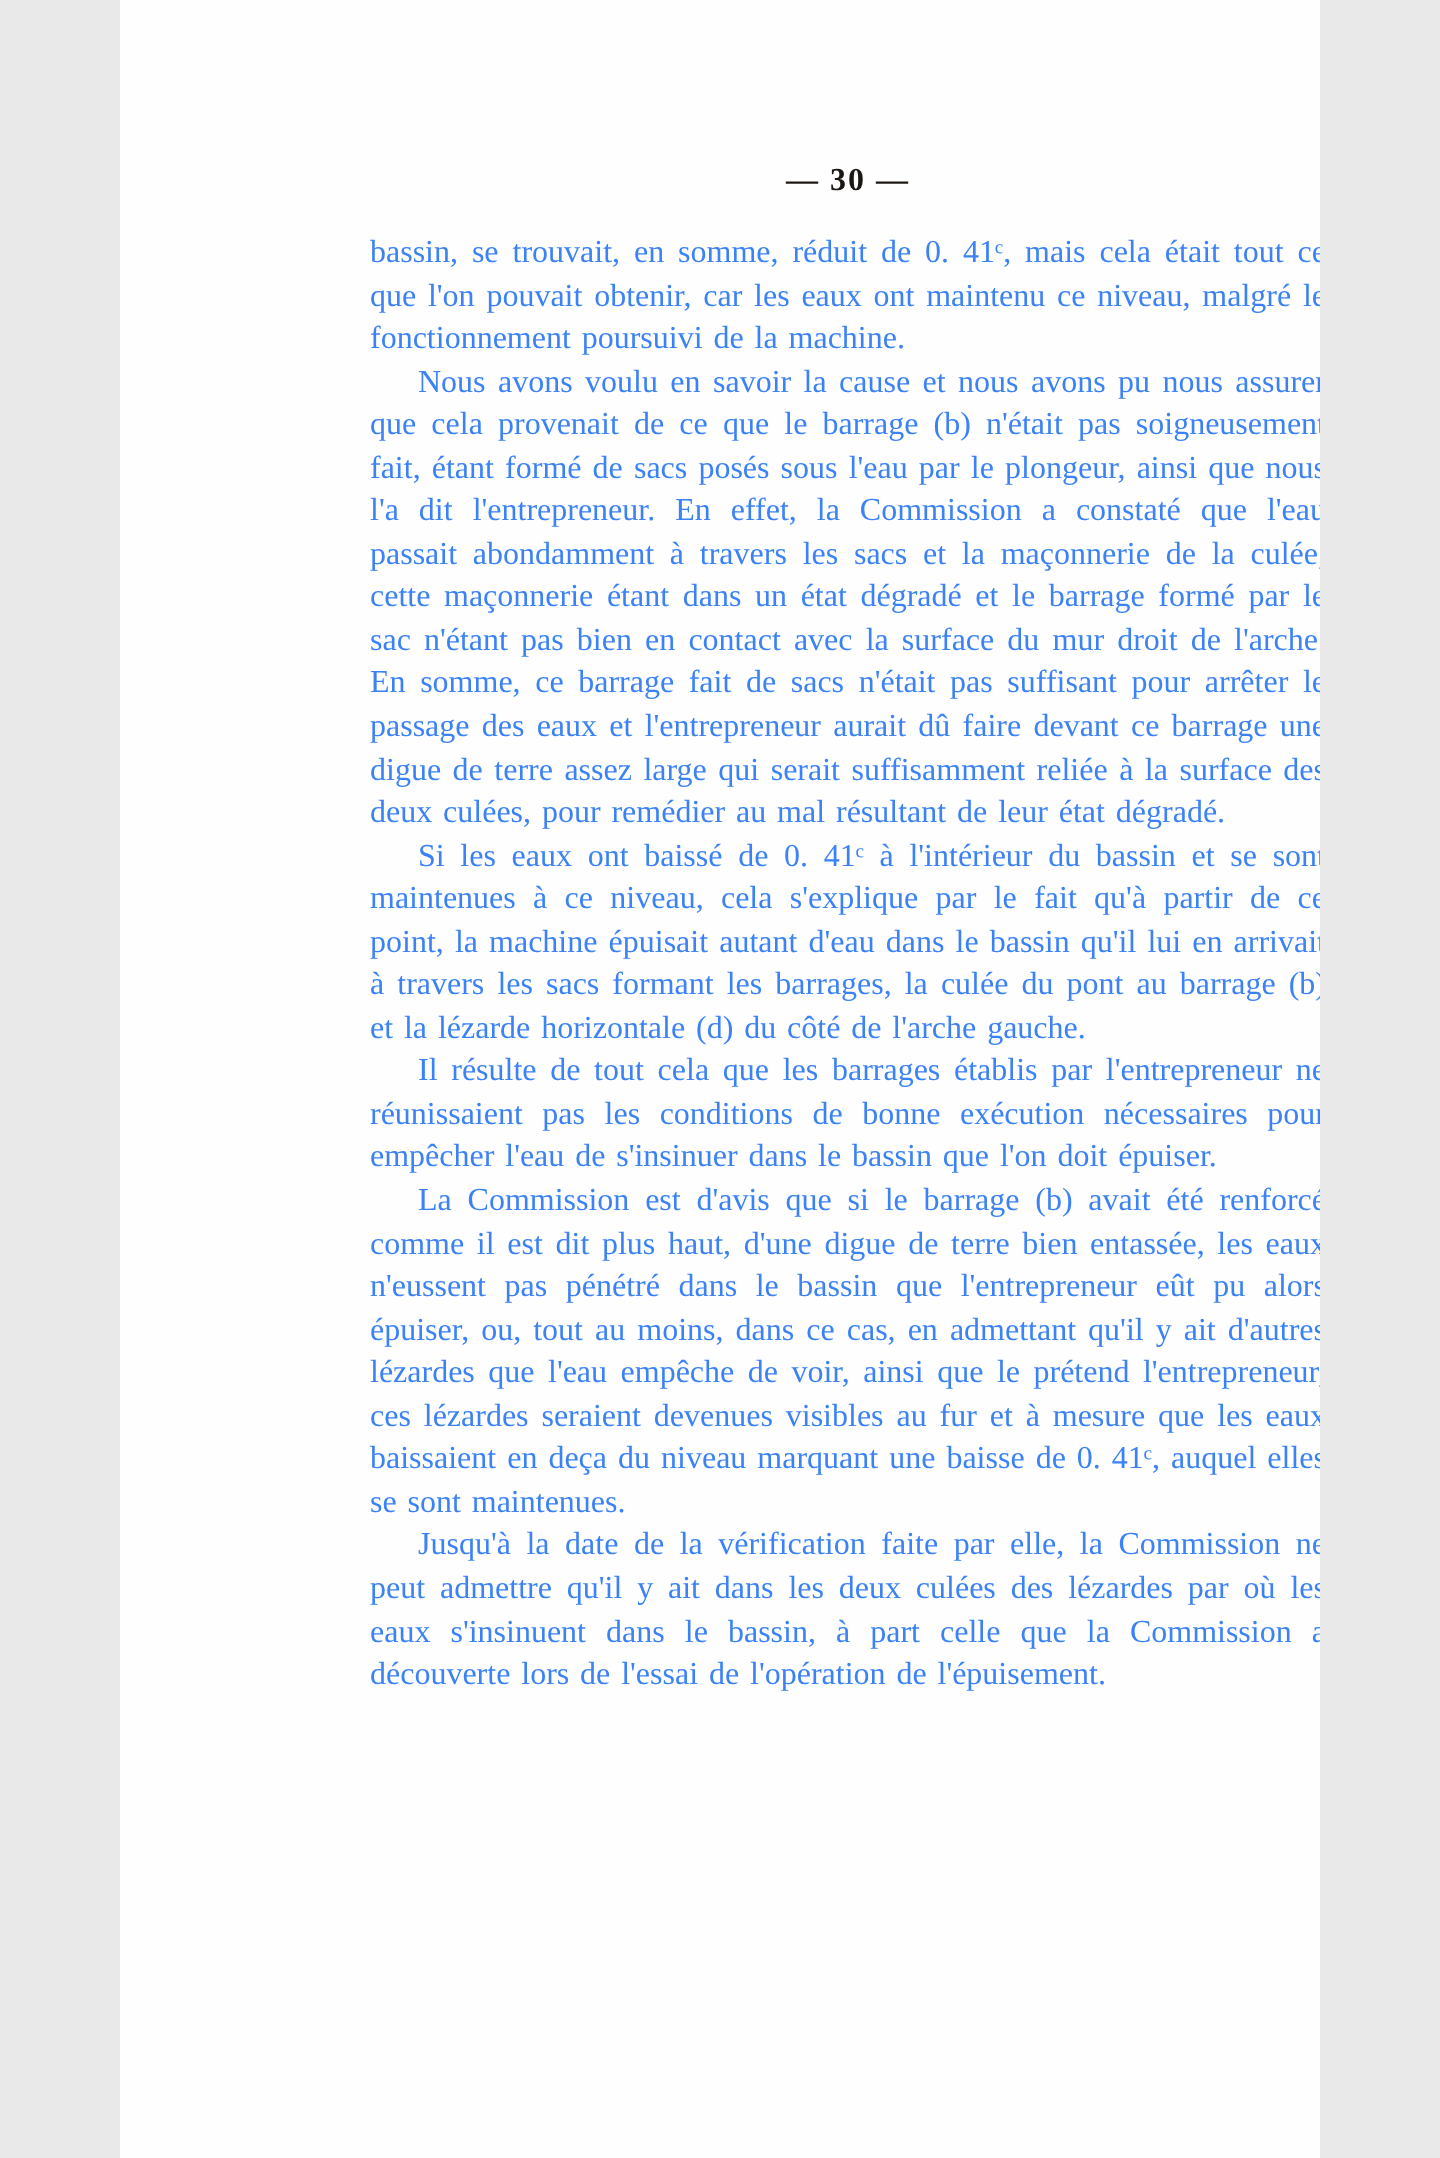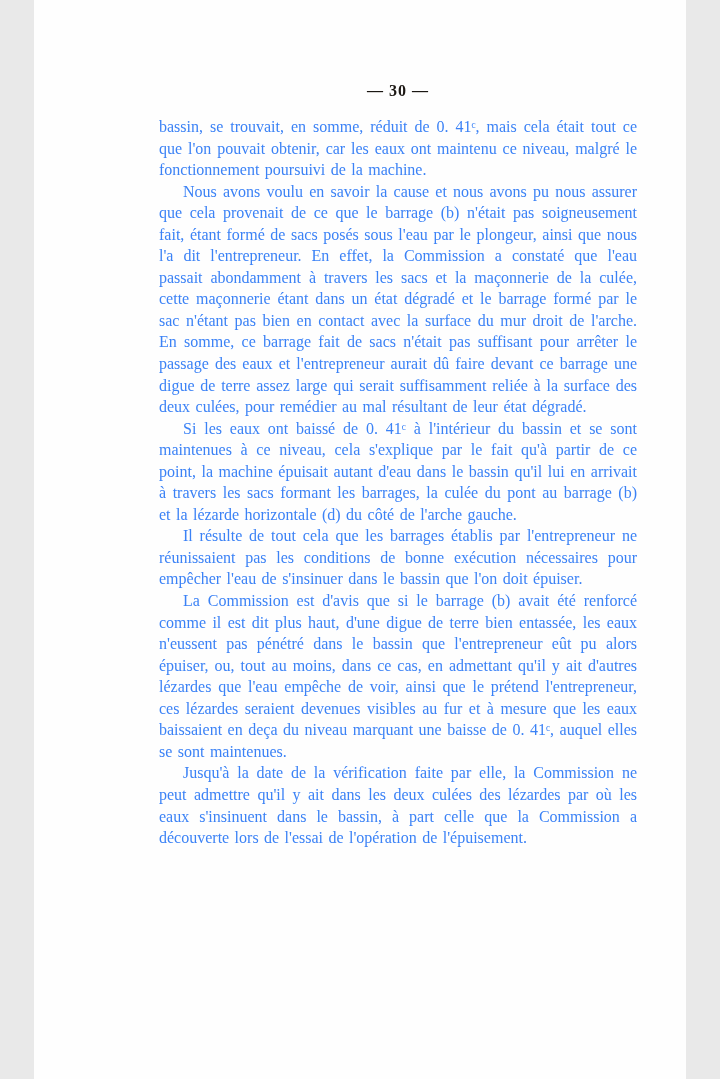--- a/index.html
+++ b/index.html
@@ -2,21 +2,21 @@
 <html><head>
 <meta charset="utf-8">
 <style>
   html, body {
     margin: 0;
     padding: 0;
     background: #e9e9e9;
   }
   .sheet {
     position: relative;
-    width: 652px;
+    width: 600px;
     height: 1079px;
     margin: 0 auto;
     background: #fefefe;
     color: #161310;
     font-family: "Liberation Serif", "DejaVu Serif", serif;
     overflow: hidden;
     box-sizing: border-box;
   }
   .page-number {
     position: absolute;

